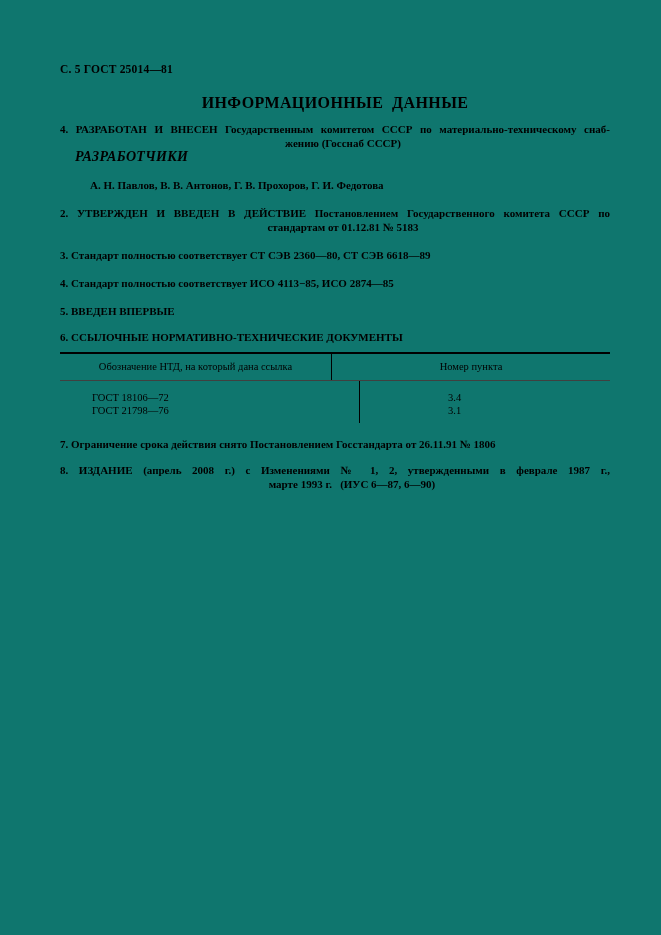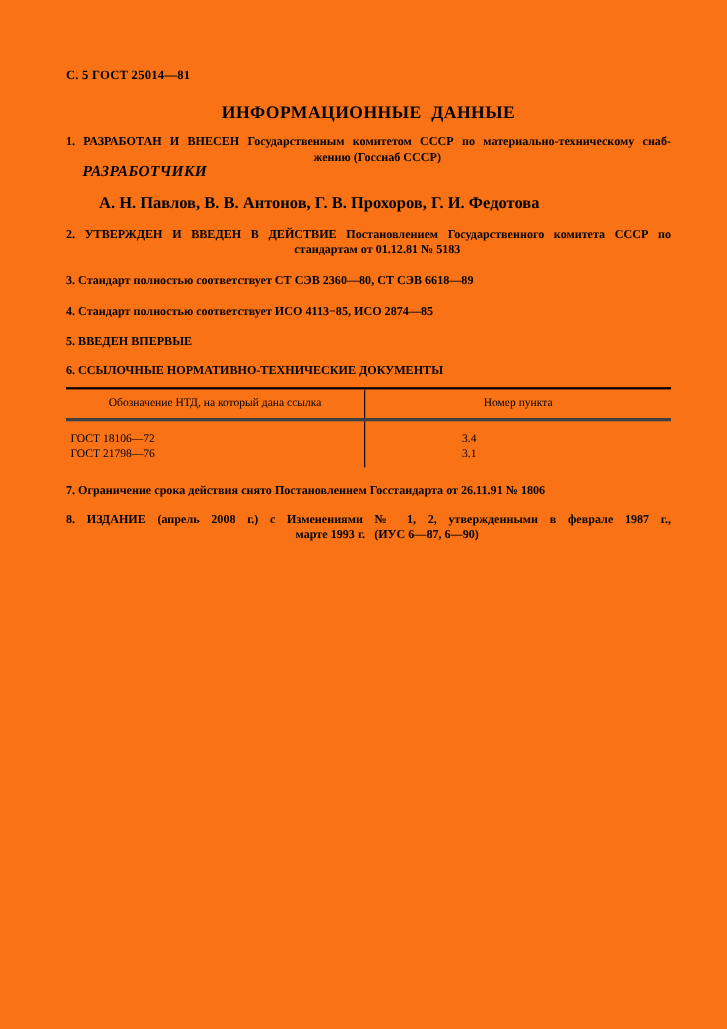--- a/index.html
+++ b/index.html
@@ -4,21 +4,21 @@
 <style>
   html, body {
     margin: 0;
     padding: 0;
     background: #ffffff;
   }
   .page {
     position: relative;
     width: 661px;
     height: 935px;
-    background: #f97316;
+    background: #0f766e;
     color: #000000;
     font-family: "Liberation Serif", serif;
     overflow: hidden;
   }
   .doc {
     position: absolute;
     left: 60px;
     top: 62px;
     width: 550px;
   }
@@ -59,62 +59,62 @@
     margin-left: 15px;
     font-size: 14px;
     font-weight: bold;
     line-height: 14px;
     letter-spacing: 0.3px;
     font-style: italic;
   }
   .devnames {
     margin-top: 14px;
     margin-left: 30px;
-    font-size: 15px;
+    font-size: 11px;
     font-weight: bold;
     line-height: 14px;
   }
   .reftable {
     margin-top: 8px;
     width: 550px;
     border-top: 2px solid #000000;
     font-size: 10.5px;
     font-weight: normal;
     line-height: 13px;
   }
   .trow { display: flex; }
-  .thead { border-bottom: 3px solid #404040; }
+  .thead { border-bottom: 1px solid #404040; }
   .cell-left {
     width: 272px;
     border-right: 1px solid #000000;
     box-sizing: border-box;
   }
   .cell-right { flex: 1; }
   .thead .cell-left,
   .thead .cell-right {
     text-align: center;
     padding: 6px 4px 7px 4px;
   }
-  .tbody .cell-left { padding: 10px 0 6px 4px; }
+  .tbody .cell-left { padding: 10px 0 6px 4px; margin-left: 28px; }
   .tbody .cell-right { padding: 10px 0 6px 88px; }
   .tbody .cell-left div,
   .tbody .cell-right div { line-height: 13px; }
 </style>
 </head>
 <body>
 
 <div class="page">
   <div class="doc">
 
     <div class="page-header">С. 5 ГОСТ 25014—81</div>
 
     <div class="title">ИНФОРМАЦИОННЫЕ  ДАННЫЕ</div>
 
     <div class="item hang tight">
-      <span class="line first justify">1. РАЗРАБОТАН И ВНЕСЕН Государственным комитетом СССР по материально-техническому снаб-</span>
+      <span class="line first justify">4. РАЗРАБОТАН И ВНЕСЕН Государственным комитетом СССР по материально-техническому снаб-</span>
       <span class="line">жению (Госснаб СССР)</span>
     </div>
 
     <div class="subhead">РАЗРАБОТЧИКИ</div>
 
     <div class="devnames">А. Н. Павлов, В. В. Антонов, Г. В. Прохоров, Г. И. Федотова</div>
 
     <div class="item hang">
       <span class="line first justify">2. УТВЕРЖДЕН И ВВЕДЕН В ДЕЙСТВИЕ Постановлением Государственного комитета СССР по</span>
       <span class="line">стандартам от 01.12.81 № 5183</span>

